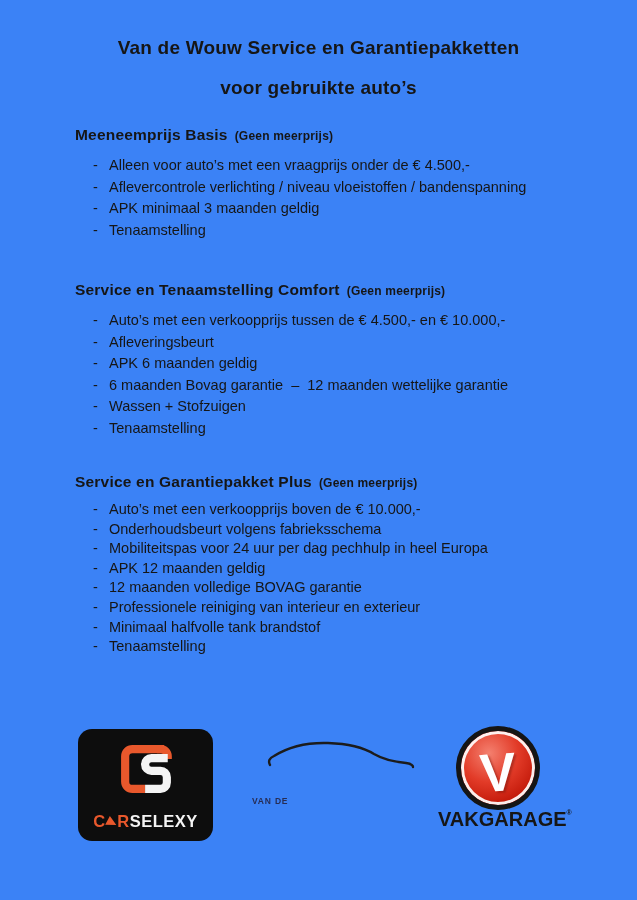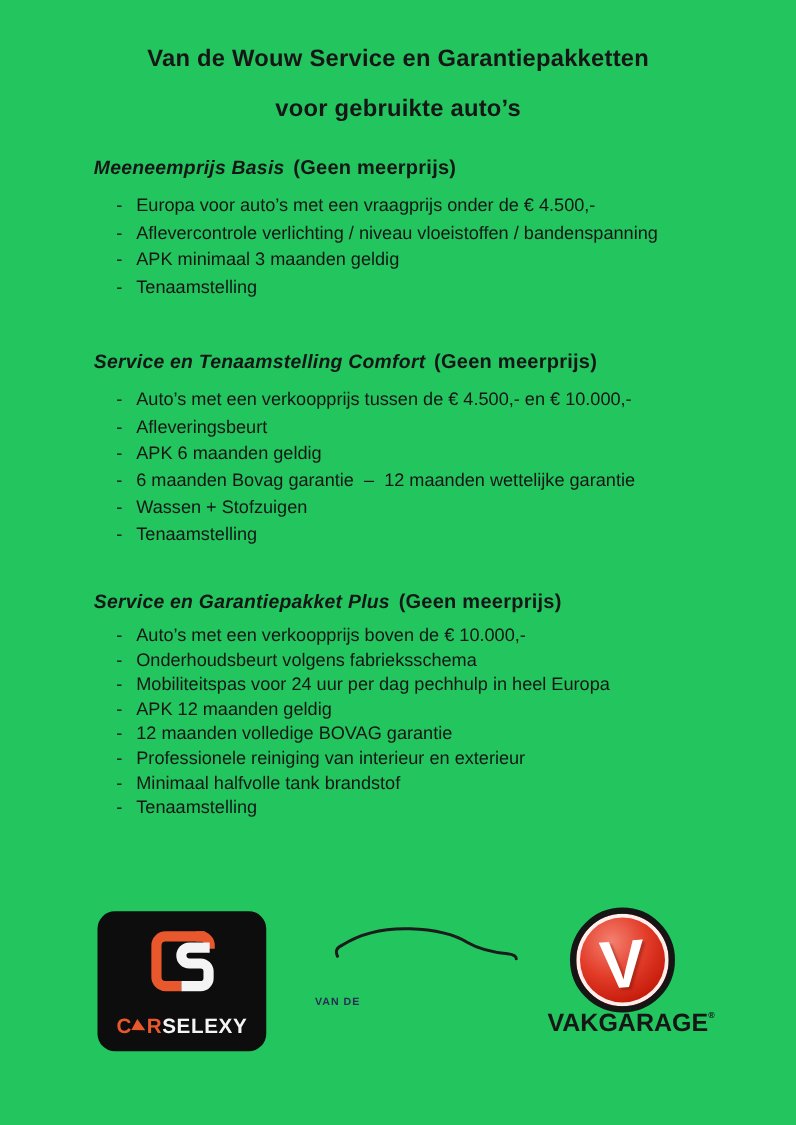--- a/index.html
+++ b/index.html
@@ -1,27 +1,27 @@
 <!DOCTYPE html>
 <html><head>
 <meta charset="utf-8">
 <style>
   html,body{margin:0;padding:0;background:#ffffff;}
   .page{
-    position:relative;width:637px;height:900px;background:#22c55e;
+    position:relative;width:637px;height:900px;background:#3b82f6;
     font-family:"Liberation Sans",sans-serif;color:#161616;overflow:hidden;
   }
   
   .doc-title{position:absolute;top:28px;left:0;width:637px;text-align:center;}
   .doc-title .tline{display:block;font-size:19px;font-weight:bold;line-height:40px;letter-spacing:.2px;}
   
   .sec{position:absolute;left:75px;right:40px;}
   .sec-1{top:126px;} .sec-2{top:281px;} .sec-3{top:473px;}
-  .sec-head{font-size:15.5px;font-weight:bold;letter-spacing:.2px;font-style:italic;}
-  .sec-note{font-size:16px;font-weight:bold;margin-left:7px;letter-spacing:.2px;}
+  .sec-head{font-size:15.5px;font-weight:bold;letter-spacing:.2px;}
+  .sec-note{font-size:12px;font-weight:bold;margin-left:7px;letter-spacing:.2px;}
   .sec ul{list-style:none;margin:11px 0 0 0;padding:0 0 0 18px;}
   .sec li{display:flex;font-size:14.5px;line-height:21.6px;white-space:nowrap;}
   .sec li::before{content:"-";flex:none;width:16px;}
   .sec-3 ul{margin-top:9px;}
   .sec-3 li{line-height:19.6px;}
   
   .carselexy{position:absolute;left:78px;top:729px;width:135px;height:112px;
     background:#0d0d0d;border-radius:14px;}
   .cs-mono{position:absolute;left:50%;top:11px;transform:translateX(-50%);}
   .cs-text{position:absolute;bottom:10px;left:0;width:100%;text-align:center;
@@ -53,21 +53,21 @@
 <div class="page">
 
   <div class="doc-title">
     <span class="tline">Van de Wouw Service en Garantiepakketten</span>
     <span class="tline">voor gebruikte auto’s</span>
   </div>
 
   <div class="sec sec-1">
     <span class="sec-head">Meeneemprijs Basis</span><span class="sec-note">(Geen meerprijs)</span>
     <ul>
-      <li>Europa voor auto’s met een vraagprijs onder de € 4.500,-</li>
+      <li>Alleen voor auto’s met een vraagprijs onder de € 4.500,-</li>
       <li>Aflevercontrole verlichting / niveau vloeistoffen / bandenspanning</li>
       <li>APK minimaal 3 maanden geldig</li>
       <li>Tenaamstelling</li>
     </ul>
   </div>
 
   <div class="sec sec-2">
     <span class="sec-head">Service en Tenaamstelling Comfort</span><span class="sec-note">(Geen meerprijs)</span>
     <ul>
       <li>Auto’s met een verkoopprijs tussen de € 4.500,- en € 10.000,-</li>

